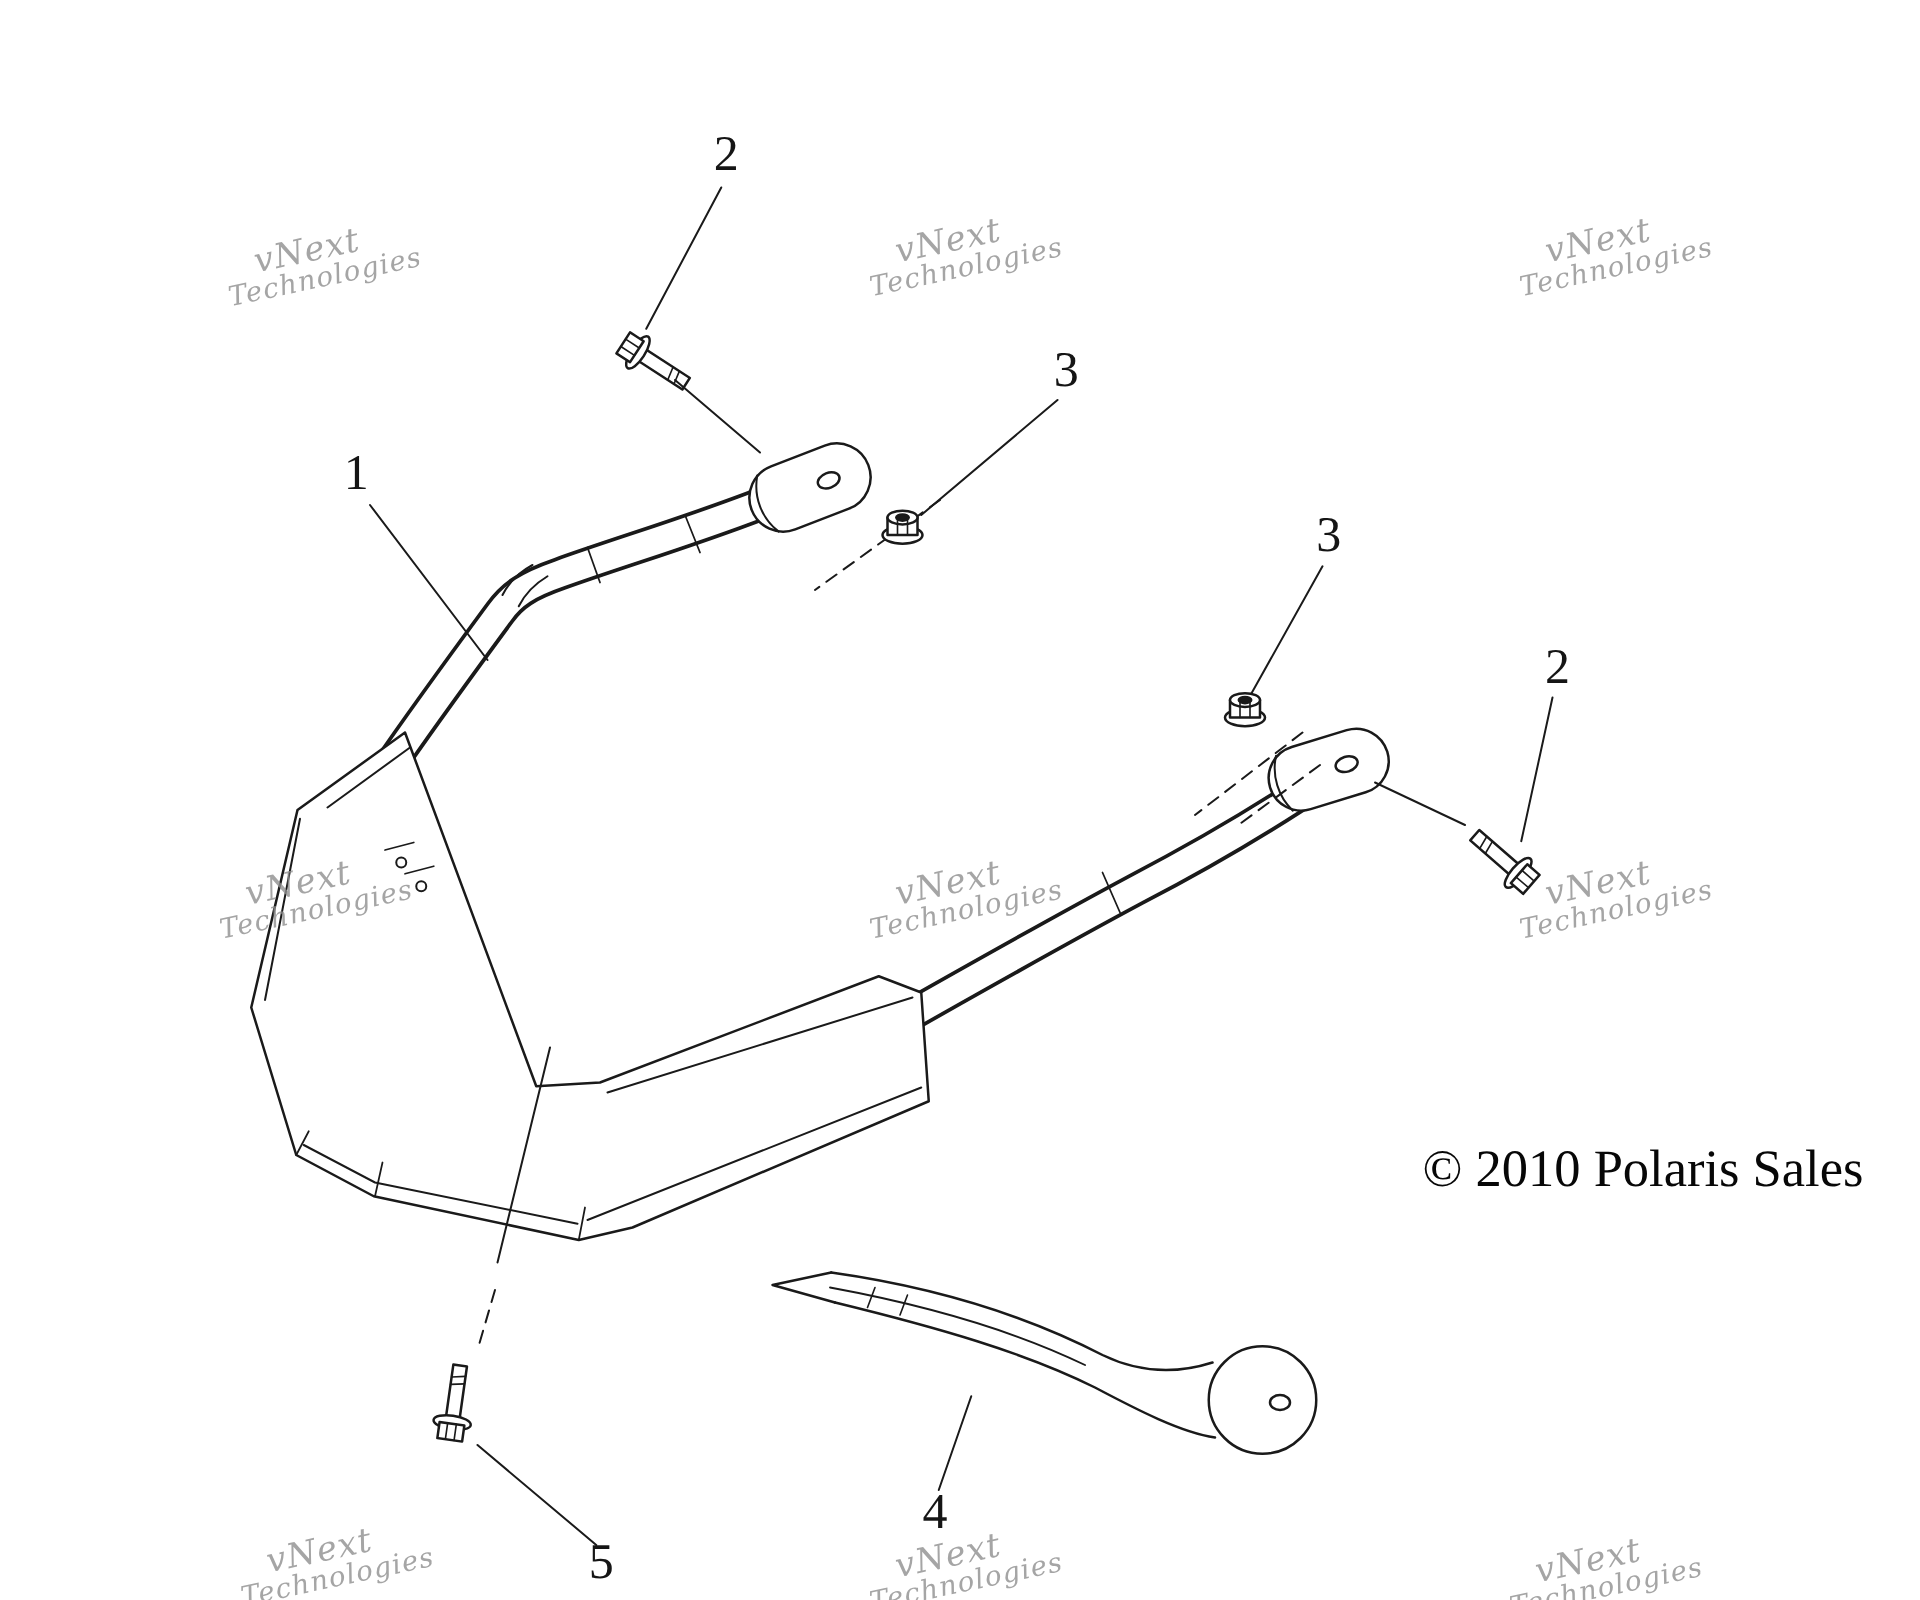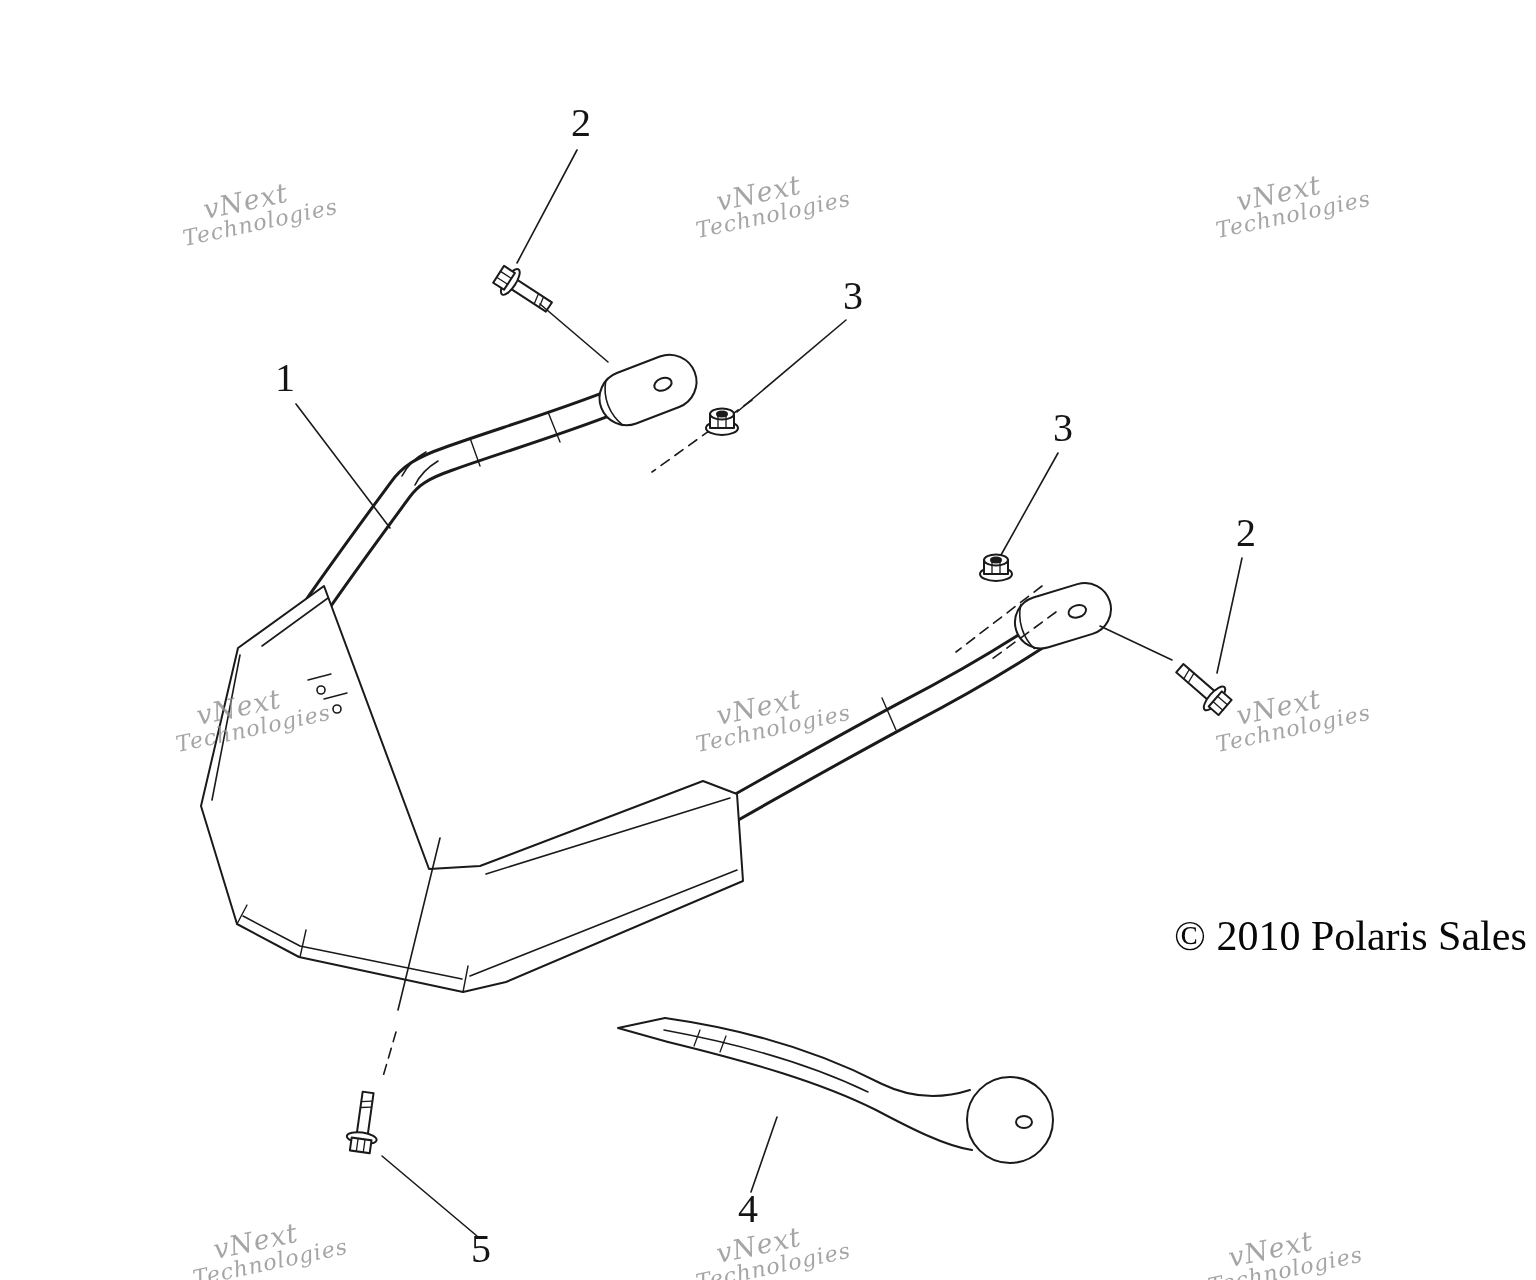--- a/index.html
+++ b/index.html
@@ -1,20 +1,20 @@
 <!DOCTYPE html>
 <html><head>
 <meta charset="utf-8">
 <style>
   html,body{margin:0;padding:0;background:#ffffff;}
   body{width:1536px;height:1280px;overflow:hidden;font-family:"Liberation Serif",serif;}
   .canvas{position:relative;width:1536px;height:1280px;background:#ffffff;}
   svg.drawing{position:absolute;left:0;top:0;}
   .callout{position:absolute;font-family:"Liberation Serif",serif;font-size:40px;color:#151515;line-height:1;user-select:none;}
-  .copyright{position:absolute;left:1174px;top:912px;font-family:"Liberation Serif",serif;font-size:42px;color:#070707;white-space:nowrap;}
+  .copyright{position:absolute;left:1138px;top:912px;font-family:"Liberation Serif",serif;font-size:42px;color:#070707;white-space:nowrap;}
   .watermark{position:absolute;font-family:"DejaVu Serif",serif;font-style:italic;color:#8f8f8f;opacity:.8;transform:rotate(-12deg);transform-origin:left top;white-space:nowrap;}
   .wm1{display:block;font-size:27px;margin-left:26px;letter-spacing:1px;}
   .wm2{display:block;font-size:22px;margin-top:-4px;letter-spacing:1px;}
 </style>
 </head>
 <body>
 
 <div class="canvas">
 
   <svg class="drawing" width="1536" height="1280" viewBox="0 0 1536 1280" fill="none" stroke="#1a1a1a" stroke-width="2" stroke-linejoin="round" stroke-linecap="round">

